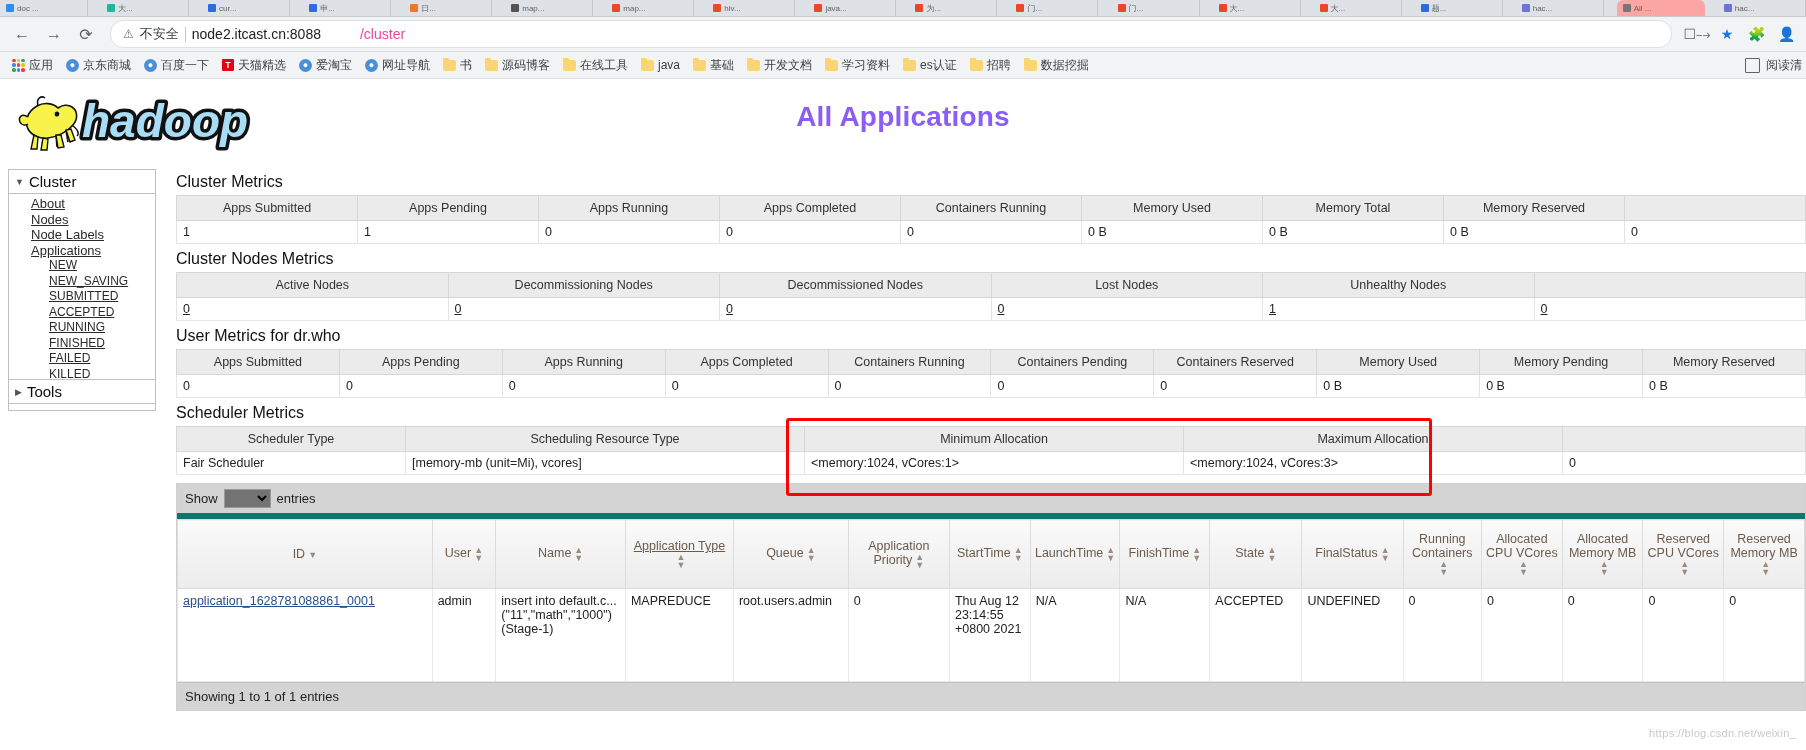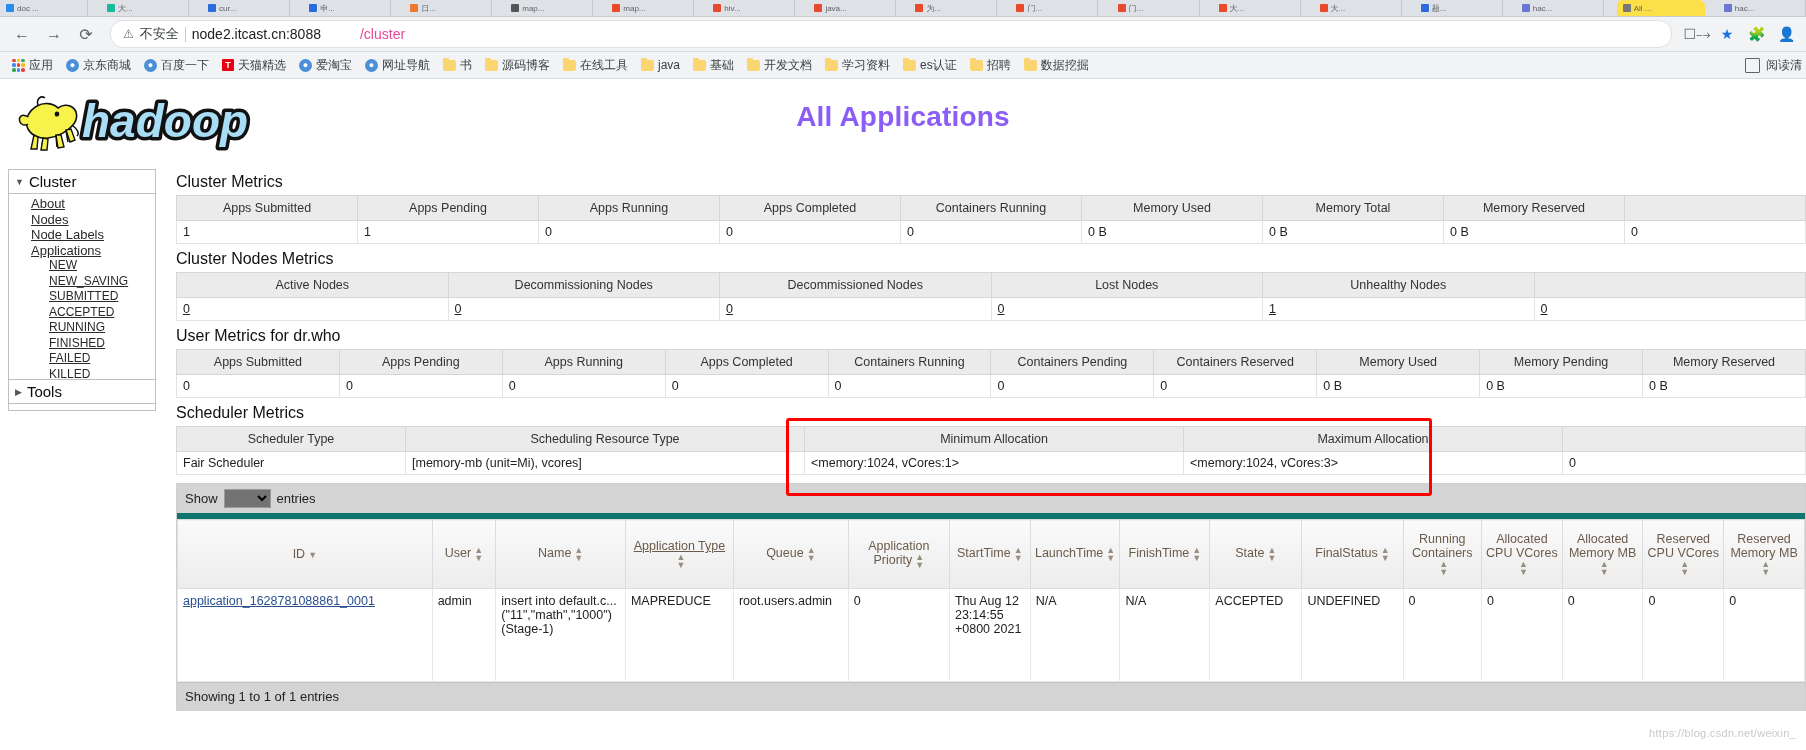--- a/index.html
+++ b/index.html
@@ -14,21 +14,21 @@
   .tabstrip{
     height:16px;background:#dee1e6;display:flex;align-items:flex-end;
     border-bottom:1px solid #c6c9cd;overflow:hidden;position:relative;justify-content:space-between;
   }
   .tab{
     flex:0 0 auto;width:88px;height:16px;background:#dee1e6;
     display:flex;align-items:center;gap:3px;padding:0 6px;
     box-sizing:border-box;border-right:1px solid #c3c6cb;
     font-size:9px;color:#5f6368;white-space:nowrap;overflow:hidden;
   }
-  .tab.active{background:#fde047;border-radius:6px 6px 0 0;border-right:none;}
+  .tab.active{background:#fca5a5;border-radius:6px 6px 0 0;border-right:none;}
   .favicon{width:8px;height:8px;border-radius:1px;flex:0 0 auto;display:inline-block;}
   .tab-title{overflow:hidden;text-overflow:clip;font-size:8px;}
 
   .navbar{
     height:34px;background:#f1f3f4;display:flex;align-items:center;
     padding:0 8px;gap:4px;border-bottom:1px solid #dadce0;
   }
   .navbtn{
     width:28px;height:28px;border-radius:50%;display:flex;align-items:center;
     justify-content:center;color:#5f6368;font-size:16px;flex:0 0 auto;

